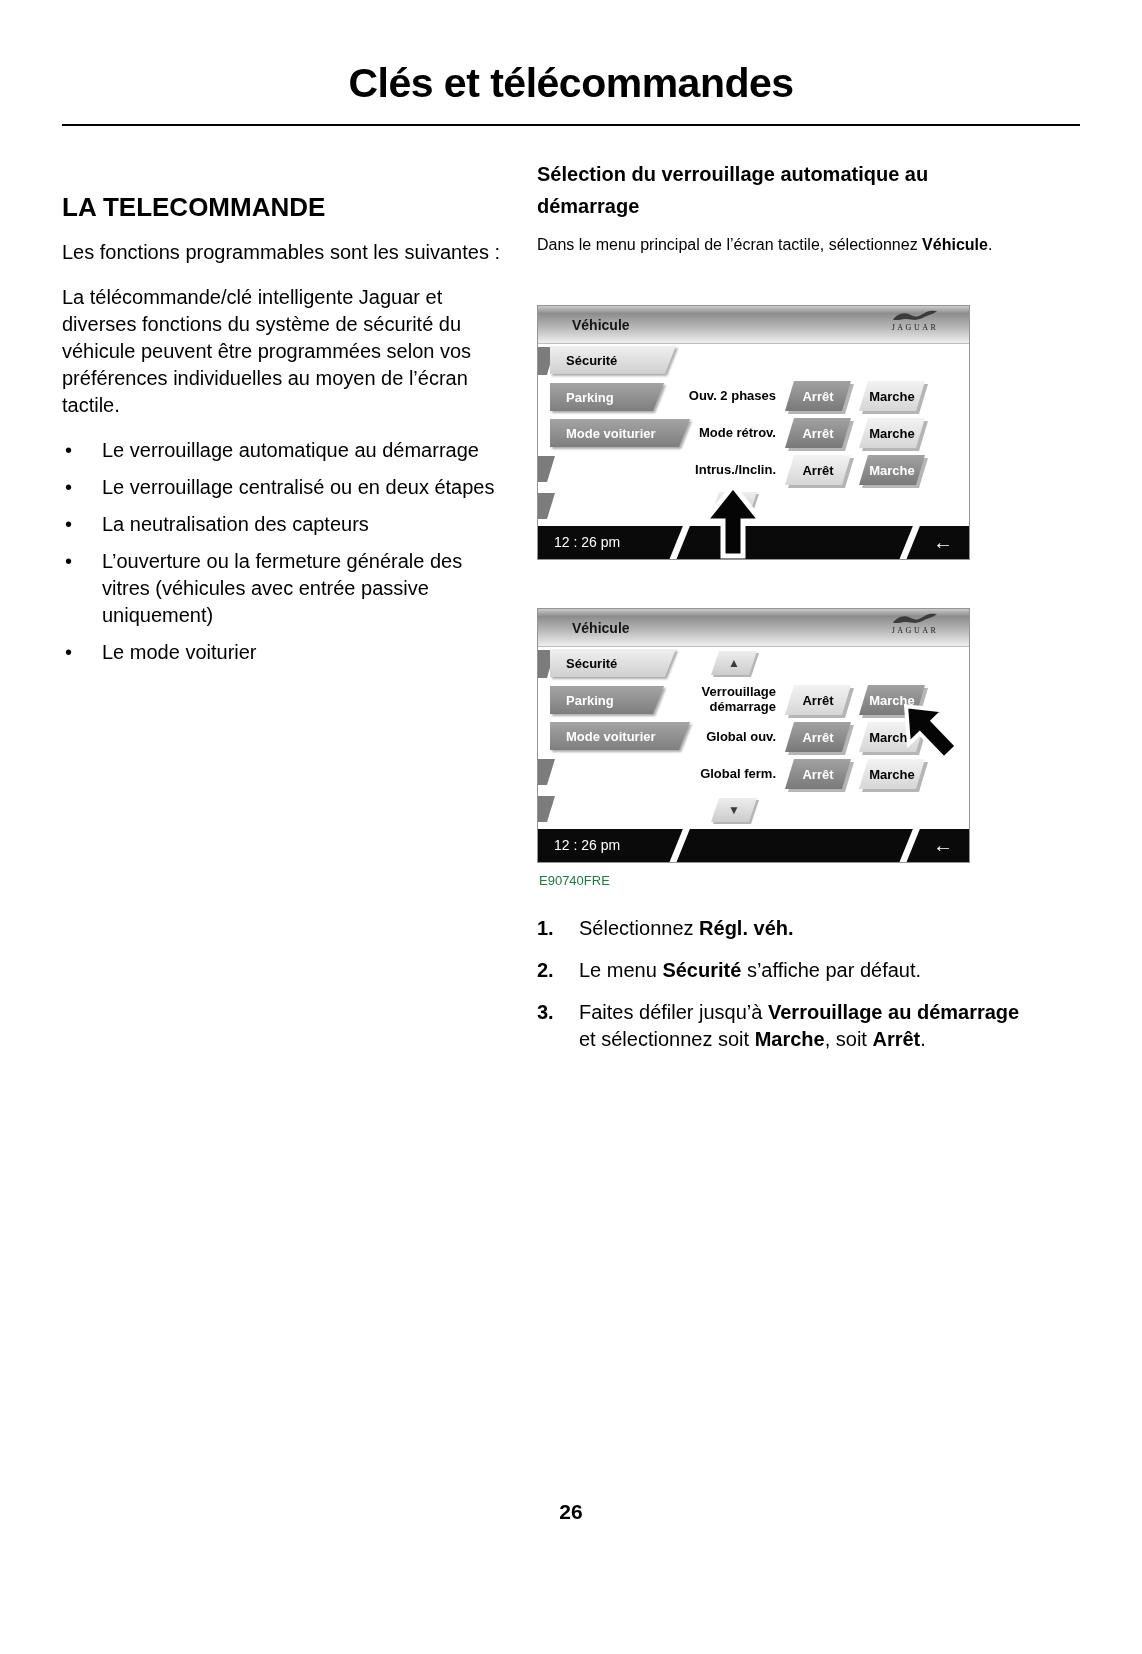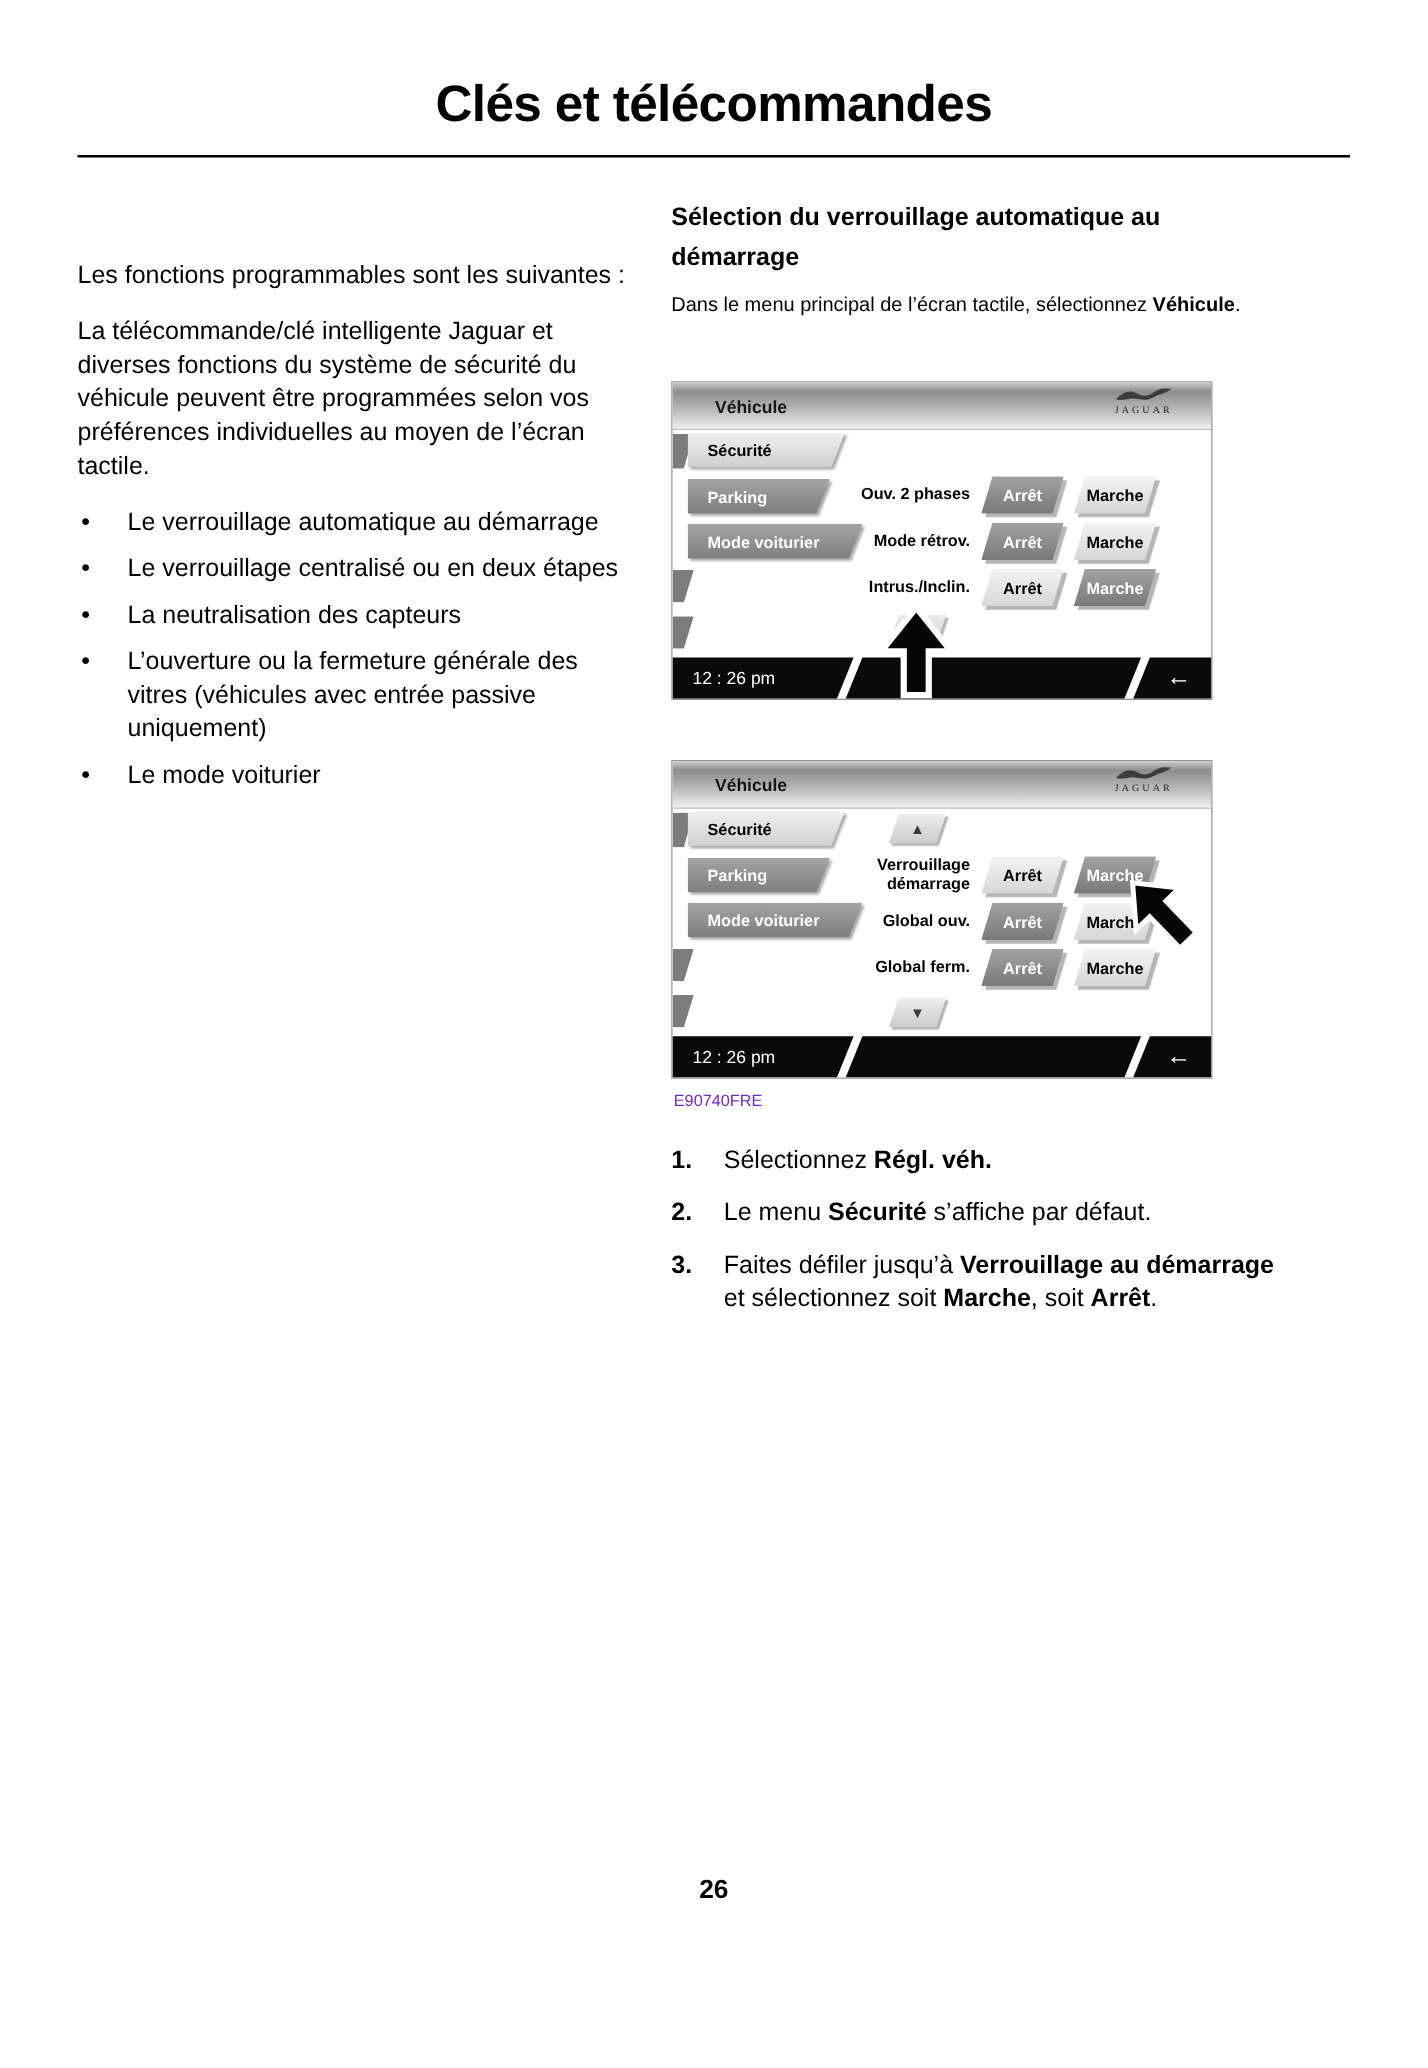--- a/index.html
+++ b/index.html
@@ -58,40 +58,41 @@
 
   .bottombar { position:absolute; left:0; bottom:0; width:100%; height:33px; background:#0a0a0a; }
   .time { position:absolute; left:16px; line-height:33px; color:#fff; font-size:14px; font-weight:normal; }
   .bar-slash { position:absolute; top:-2px; width:7px; height:38px; background:#fff; transform:skewX(-22deg); }
   .bar-slash.s1 { left:138px; }
   .bar-slash.s2 { right:56px; }
   .back { position:absolute; right:16px; line-height:33px; color:#fff; font-size:20px; font-weight:bold; }
 
   .cursor { position:absolute; z-index:6; overflow:visible; }
 
-  .fig-caption { position:absolute; top:715px; left:2px; font-size:13px; color:#6d28d9; }
+  .fig-caption { position:absolute; top:715px; left:2px; font-size:13px; color:#15803d; }
 
   .steps { position:absolute; top:757px; left:0; width:490px; list-style:none; }
   .steps li { display:grid; grid-template-columns:42px 1fr; font-size:20px; line-height:1.35; margin-bottom:15px; }
   .steps .num { font-weight:bold; }
 
   .pageno { position:absolute; top:1500px; left:0; width:100%; text-align:center; font-size:21px; font-weight:bold; }
   b { font-weight:bold; }
 </style>
 </head>
 <body>
 
 <div class="page">
 
   <div class="doc-title">Clés et télécommandes</div>
   <div class="rule"></div>
 
   <div class="col-left">
     <h2>
       <br>
+      <span>LA TELECOMMANDE</span>
     </h2>
     <p>Les fonctions programmables sont les suivantes :</p>
     <p>La télécommande/clé intelligente Jaguar et diverses fonctions du système de sécurité du véhicule peuvent être programmées selon vos préférences individuelles au moyen de l’écran tactile.</p>
     <ul>
       <li><span class="dot">•</span><span>Le verrouillage automatique au démarrage</span></li>
       <li><span class="dot">•</span><span>Le verrouillage centralisé ou en deux étapes</span></li>
       <li><span class="dot">•</span><span>La neutralisation des capteurs</span></li>
       <li><span class="dot">•</span><span>L’ouverture ou la fermeture générale des vitres (véhicules avec entrée passive uniquement)</span></li>
       <li><span class="dot">•</span><span>Le mode voiturier</span></li>
     </ul>

